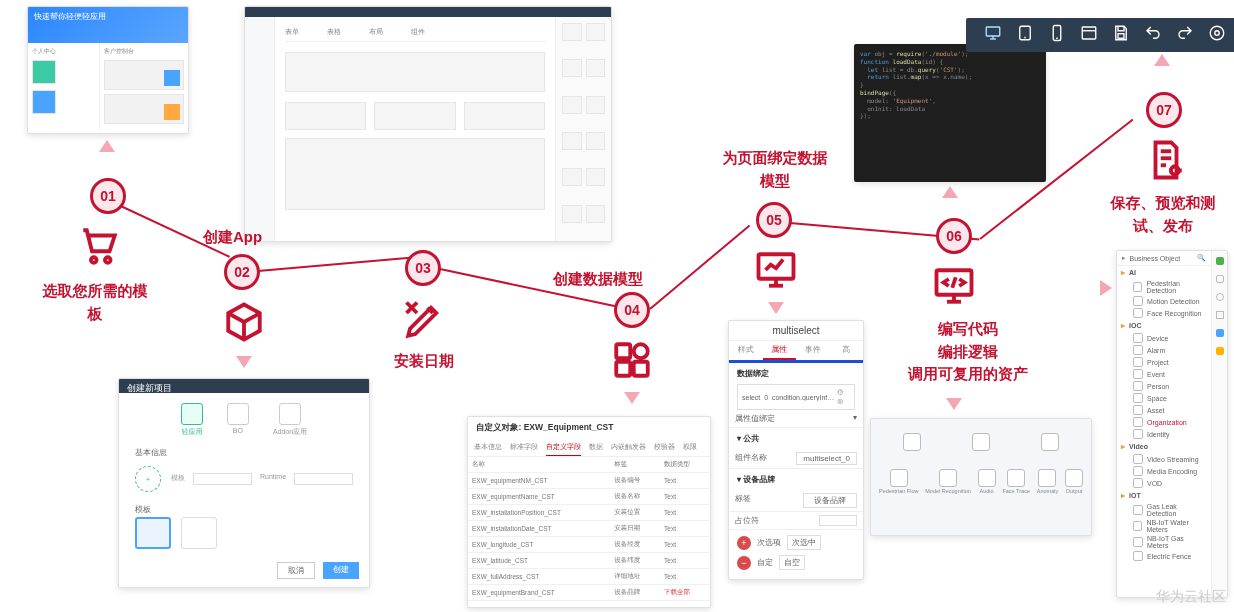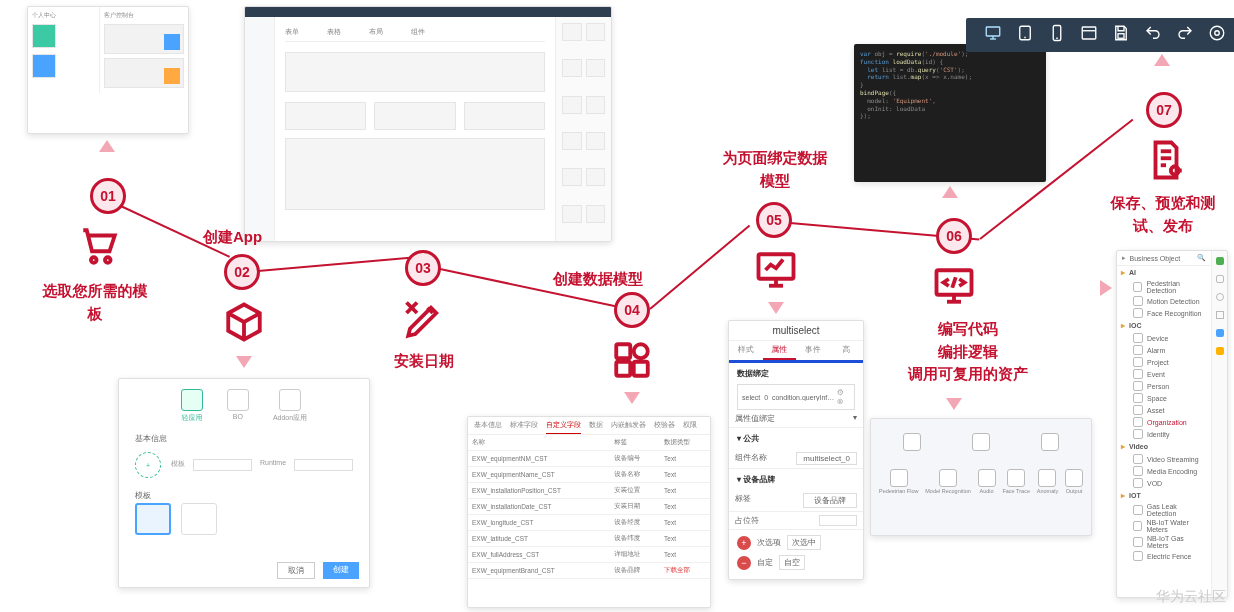--- a/index.html
+++ b/index.html
@@ -39,20 +39,21 @@
 <body>
 
 <div class="connector" style="left:110px; top:200px; width:132px; transform:rotate(25deg);"></div>
 <div class="connector" style="left:258px; top:270px; width:170px; transform:rotate(-5deg);"></div>
 <div class="connector" style="left:440px; top:268px; width:200px; transform:rotate(12deg);"></div>
 <div class="connector" style="left:650px; top:308px; width:130px; transform:rotate(-40deg);"></div>
 <div class="connector" style="left:790px; top:222px; width:190px; transform:rotate(5deg);"></div>
 <div class="connector" style="left:980px; top:238px; width:194px; transform:rotate(-38deg);"></div>
 
 <div class="thumb" style="left:27px; top:6px; width:162px; height:128px;">
+  <div style="background:linear-gradient(135deg,#2b87ff,#5aa6ff);height:36px;color:#fff;padding:4px 6px;font-size:8px;">快速帮你轻便轻应用</div>
   <div style="display:flex;height:86px;">
     <div style="width:45%;border-right:1px solid #eee;padding:4px;">
       <div style="font-size:6px;color:#888;margin-bottom:4px;">个人中心</div>
       <div class="tile" style="width:24px;height:24px;background:#3ccaa4;margin-bottom:6px;"></div>
       <div class="tile" style="width:24px;height:24px;background:#4aa3ff;"></div>
     </div>
     <div style="width:55%;padding:4px;">
       <div style="font-size:6px;color:#888;margin-bottom:4px;">客户控制台</div>
       <div class="tile" style="height:30px;margin-bottom:4px;background:#f2f2f2;position:relative;">
           <div style="position:absolute;right:3px;bottom:3px;width:16px;height:16px;background:#4aa3ff;"></div>
@@ -82,20 +83,21 @@
   </div>
 <div class="step-icon" style="left:220px; top:298px;">
   <svg viewBox="0 0 24 24">
       <path d="M12 2l9 5v10l-9 5-9-5V7z"></path>
       <path d="M3 7l9 5 9-5"></path>
       <path d="M12 12v10"></path>
     </svg>
 </div>
 <div class="arrow-down" style="left:236px; top:356px;"></div>
 <div class="thumb" style="left:118px; top:378px; width:252px; height:210px;">
+  <div class="bar-dark" style="color:#fff;font-size:9px;padding:3px 8px;">创建新项目</div>
   <div style="display:flex;justify-content:center;gap:24px;padding:10px 0 6px;">
     <div style="text-align:center;"><div style="width:22px;height:22px;border:1px solid #3b9;border-radius:3px;margin:0 auto 2px;background:#e6fff4;"></div><span style="font-size:7px;color:#3b9;">轻应用</span></div>
     <div style="text-align:center;"><div style="width:22px;height:22px;border:1px solid #ccc;border-radius:3px;margin:0 auto 2px;"></div><span style="font-size:7px;color:#999;">BO</span></div>
     <div style="text-align:center;"><div style="width:22px;height:22px;border:1px solid #ccc;border-radius:3px;margin:0 auto 2px;"></div><span style="font-size:7px;color:#999;">Addon应用</span></div>
   </div>
   <div style="padding:4px 16px;font-size:8px;color:#666;">基本信息</div>
   <div style="display:flex;align-items:center;padding:4px 16px;gap:10px;">
     <div style="width:26px;height:26px;border:1px dashed #3b9;border-radius:50%;color:#3b9;display:flex;align-items:center;justify-content:center;">+</div>
     <div style="flex:1;display:flex;gap:8px;">
       <span style="font-size:7px;color:#999;">模板</span>
@@ -170,20 +172,21 @@
 <div class="step-icon" style="left:608px; top:336px;">
   <svg viewBox="0 0 24 24">
       <rect x="3" y="3" width="8" height="8" rx="1"></rect>
       <rect x="13" y="3" width="8" height="8" rx="4"></rect>
       <rect x="3" y="13" width="8" height="8" rx="1"></rect>
       <rect x="13" y="13" width="8" height="8" rx="1"></rect>
     </svg>
 </div>
 <div class="arrow-down" style="left:624px; top:392px;"></div>
 <div class="thumb" style="left:467px; top:416px; width:244px; height:192px;">
+  <div style="padding:5px 8px;font-size:8.5px;color:#333;font-weight:600;">自定义对象: EXW_Equipment_CST</div>
   <div class="obj-tabs">
     <span>基本信息</span>
     <span>标准字段</span>
     <span class="active">自定义字段</span>
     <span>数据</span>
     <span>内嵌触发器</span>
     <span>校验器</span>
     <span>权限</span>
   </div>
   <table class="obj-table">

